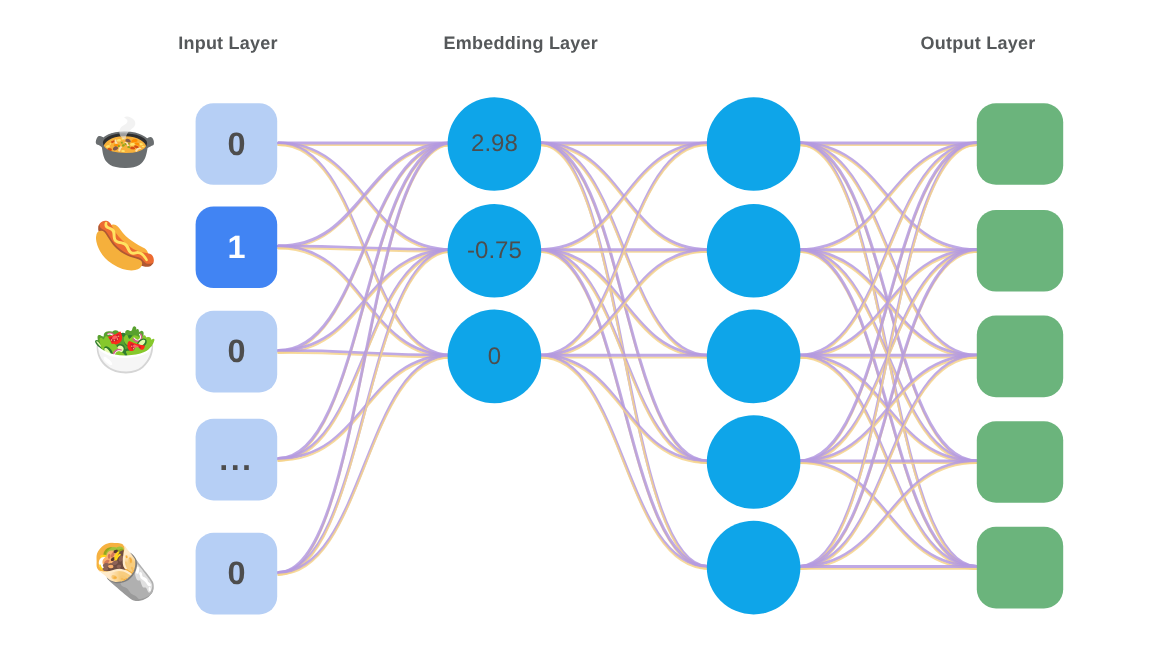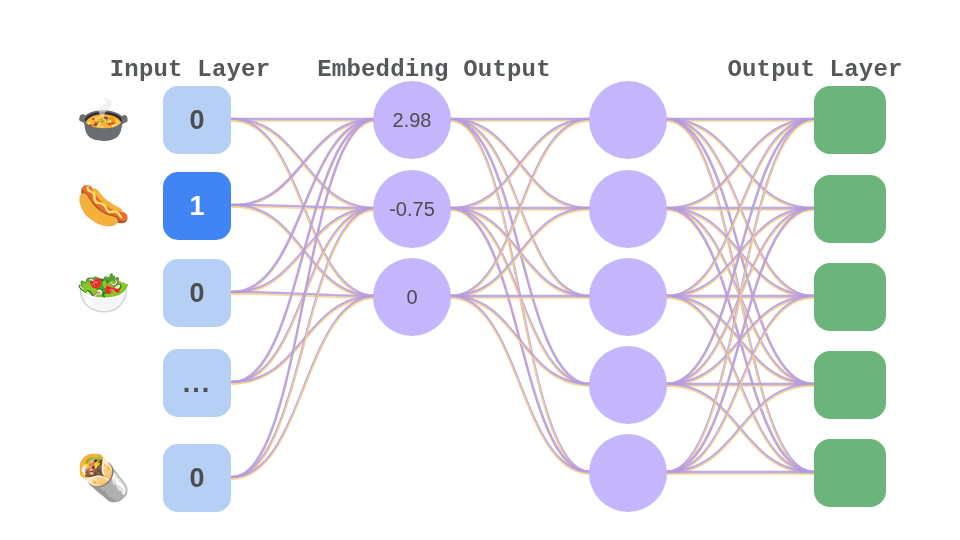--- a/index.html
+++ b/index.html
@@ -16,30 +16,29 @@
   #stage {
     position: relative;
     width: 960px;
     height: 540px;
     background: #ffffff;
   }
 
   
   .layer-title {
     position: absolute;
-    font-family: Liberation Mono, monospace;
-    font-size: 24px;
+    font-family: Liberation Sans, sans-serif;
+    font-size: 15px;
     font-weight: bold;
     color: #55585a;
     white-space: nowrap;
     letter-spacing: 0.2px;
     text-align: center;
     transform: translateX(-50%);
     top: 28px;
-    margin-top: 28px;
   }
 
   
   #edges {
     position: absolute;
     left: 0;
     top: 0;
     width: 960px;
     height: 540px;
   }
@@ -80,21 +79,21 @@
     letter-spacing: 2px;
     line-height: 0.6;
   }
 
   
   .node-circle {
     position: absolute;
     width: 78px;
     height: 78px;
     border-radius: 50%;
-    background: #c4b5fd;
+    background: #0ea5e9;
     transform: translate(-50%, -50%);
     display: flex;
     align-items: center;
     justify-content: center;
     font-family: "Liberation Sans", sans-serif;
     font-size: 20px;
     font-weight: normal;
     color: #4d4d4d;
   }
 
@@ -227,21 +226,21 @@
         <path d="M 666 473.9 C 740 473.9, 740 297.9, 814 297.9" fill="none" stroke="#f6d48c" stroke-width="1.6" stroke-opacity="0.85" stroke-linecap="round"></path>
         <path d="M 666 472.1 C 740 472.1, 740 384.1, 814 384.1" fill="none" stroke="#b49ae0" stroke-width="2.5" stroke-opacity="0.85" stroke-linecap="round"></path>
         <path d="M 666 473.9 C 740 473.9, 740 385.9, 814 385.9" fill="none" stroke="#f6d48c" stroke-width="1.6" stroke-opacity="0.85" stroke-linecap="round"></path>
         <path d="M 666 473.9 C 740 473.9, 740 473.9, 814 473.9" fill="none" stroke="#f6d48c" stroke-width="1.6" stroke-opacity="0.85" stroke-linecap="round"></path>
         <path d="M 666 472.1 C 740 472.1, 740 472.1, 814 472.1" fill="none" stroke="#b49ae0" stroke-width="2.5" stroke-opacity="0.85" stroke-linecap="round"></path>
       </g>
     </svg>
 
   <div id="titles-layer">
       <div class="layer-title" style="left: 190px;">Input Layer</div>
-      <div class="layer-title" style="left: 434px;">Embedding Output</div>
+      <div class="layer-title" style="left: 434px;">Embedding Layer</div>
       <div class="layer-title" style="left: 815px;">Output Layer</div>
     </div>
   <div id="input-icons-layer">
       <div class="food-icon" style="left: 104px; top: 120px; font-size: 44px; line-height: 56px; text-align: center;">🍲</div>
       <div class="food-icon" style="left: 104px; top: 206px; font-size: 44px; line-height: 56px; text-align: center;">🌭</div>
       <div class="food-icon" style="left: 104px; top: 293px; font-size: 44px; line-height: 56px; text-align: center;">🥗</div>
       <div class="food-icon" style="left: 104px; top: 478px; font-size: 44px; line-height: 56px; text-align: center;">🌯</div>
     </div>
   <div id="input-cells-layer">
       <div class="input-box off" style="left: 197px; top: 120px;">

